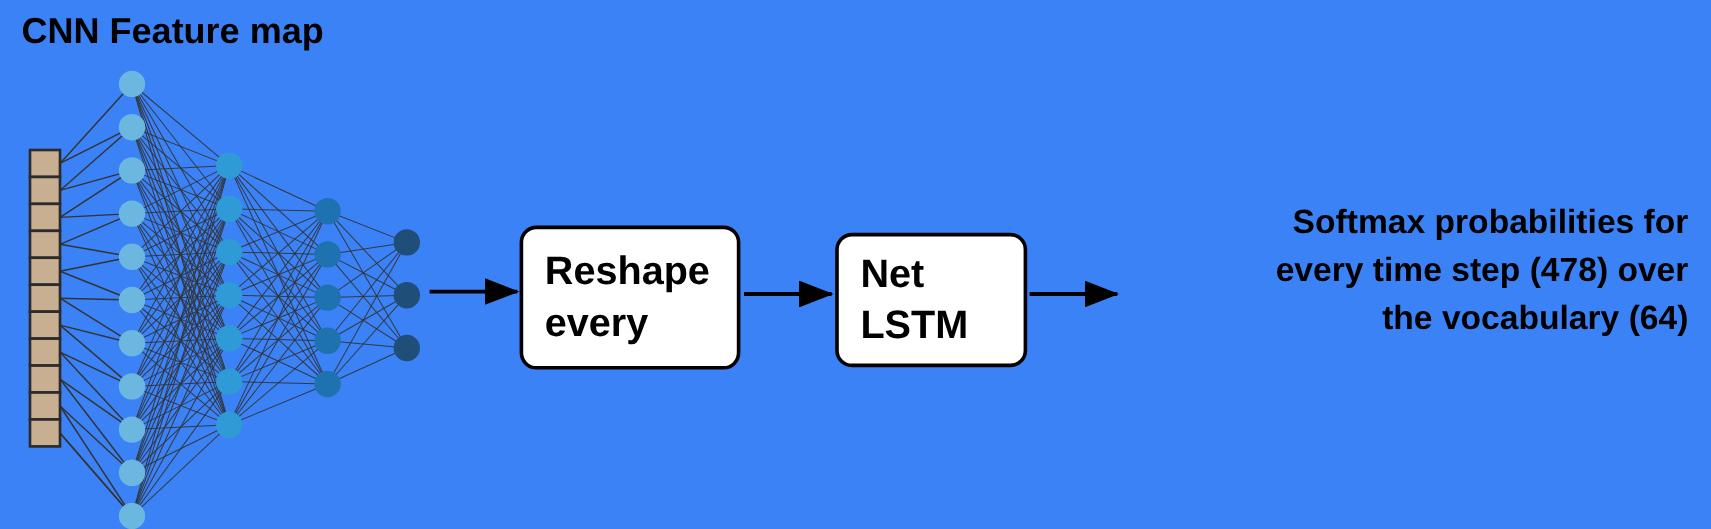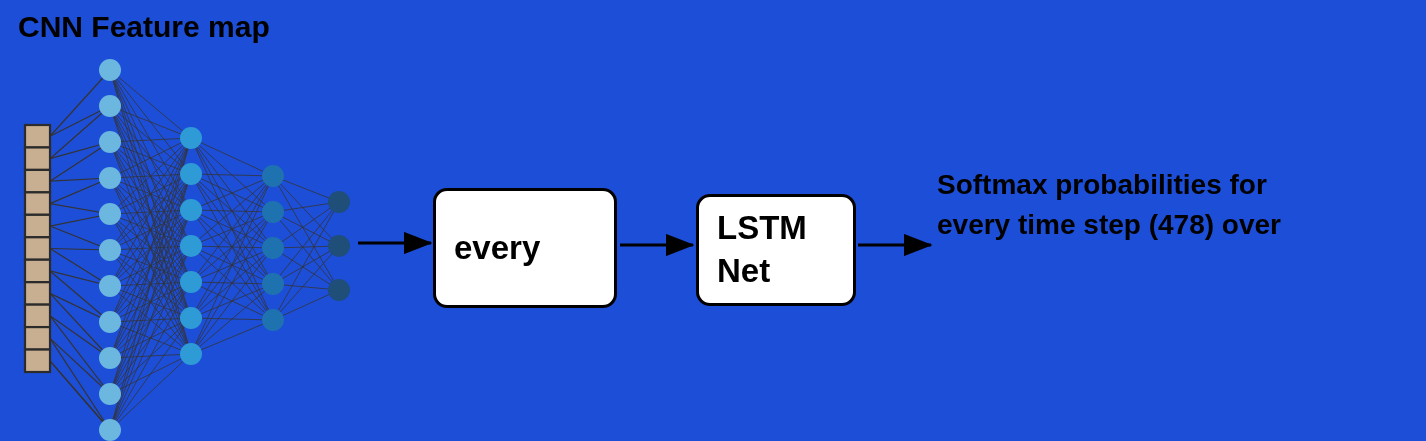--- a/index.html
+++ b/index.html
@@ -7,21 +7,21 @@
     padding: 0;
     background: #ffffff;
   }
   body {
     font-family: "Liberation Sans", sans-serif;
   }
   #canvas {
     position: relative;
     width: 1426px;
     height: 441px;
-    background: #1d4ed8;
+    background: #3b82f6;
     overflow: hidden;
   }
   #net-svg {
     position: absolute;
     left: 0;
     top: 0;
     width: 1426px;
     height: 441px;
   }
   .title {
@@ -66,20 +66,21 @@
   }
   #softmax-caption {
     position: absolute;
     left: 937px;
     top: 165px;
     width: 470px;
     font-size: 28px;
     font-weight: bold;
     color: #000000;
     line-height: 1.42;
+    text-align: right;
   }
   #softmax-caption .cline { white-space: nowrap; }
 </style>
 </head>
 <body>
 
 <div id="canvas">
 
   <div class="title">CNN Feature map</div>
 
@@ -282,26 +283,28 @@
           <polygon points="0 0, 9 3.5, 0 7" fill="#000000"></polygon>
         </marker>
       </defs>
     <line x1="358" y1="243" x2="431" y2="243" stroke="#000000" stroke-width="3.2" marker-end="url(#arrowhead)"></line>
         <line x1="620" y1="245" x2="693" y2="245" stroke="#000000" stroke-width="3.2" marker-end="url(#arrowhead)"></line>
         <line x1="858" y1="245" x2="931" y2="245" stroke="#000000" stroke-width="3.2" marker-end="url(#arrowhead)"></line>
       </g>
   </svg>
 
   <div class="proc-box" id="box-reshape">
+    <div class="line">Reshape</div>
     <div class="line">every</div>
   </div>
 
   <div class="proc-box" id="box-lstm">
+    <div class="line">Net</div>
     <div class="line">LSTM</div>
-    <div class="line">Net</div>
   </div>
 
   <div id="softmax-caption">
     <div class="cline">Softmax probabilities for</div>
     <div class="cline">every time step (478) over</div>
+    <div class="cline">the vocabulary (64)</div>
   </div>
 
 </div>
 
 </body></html>

